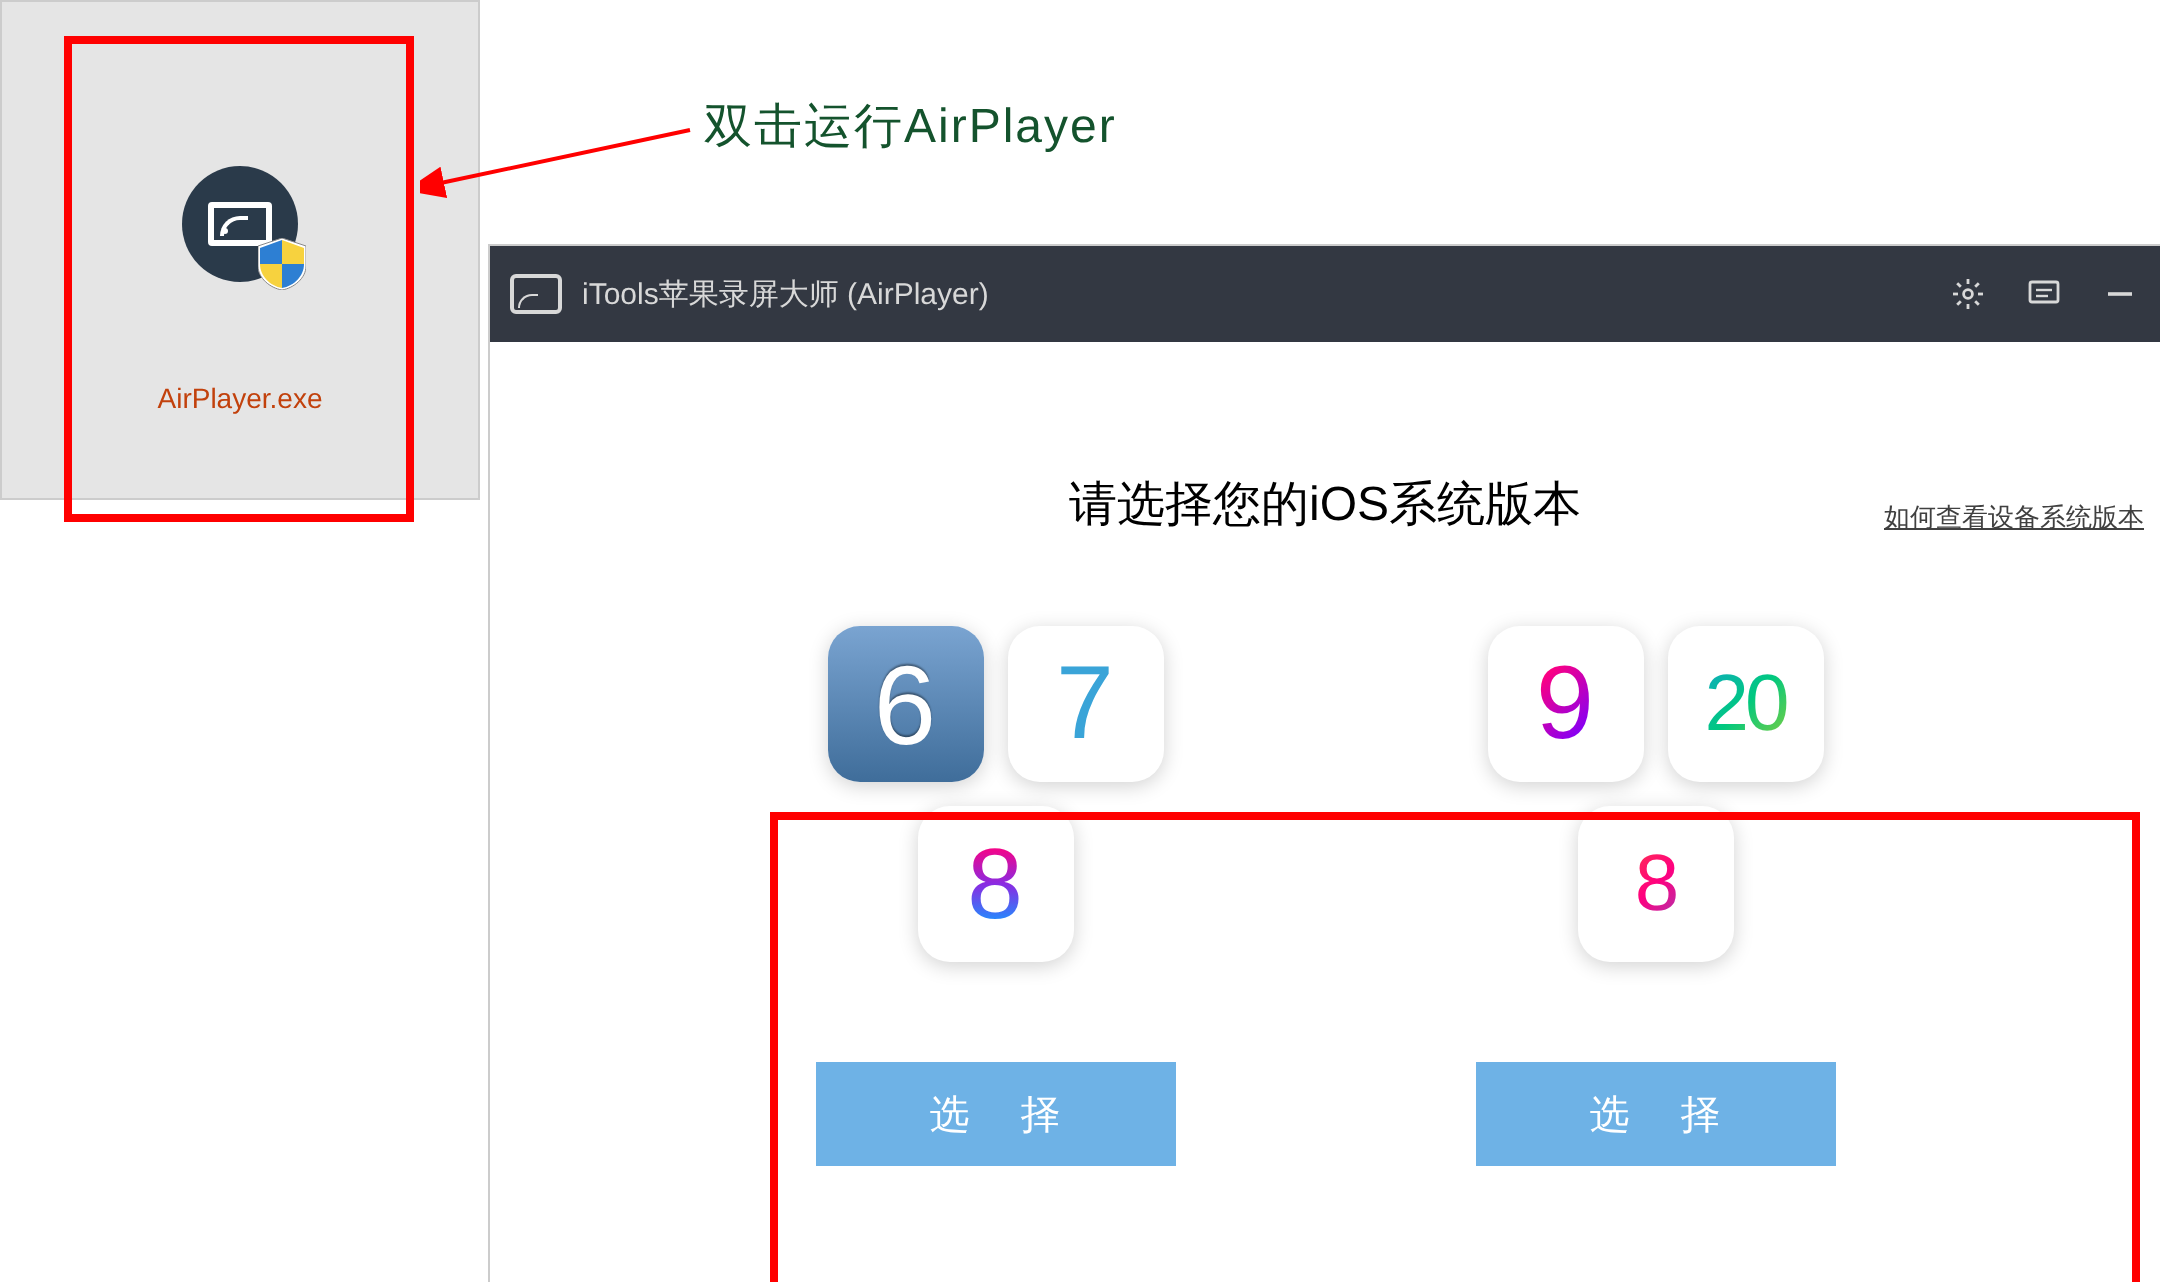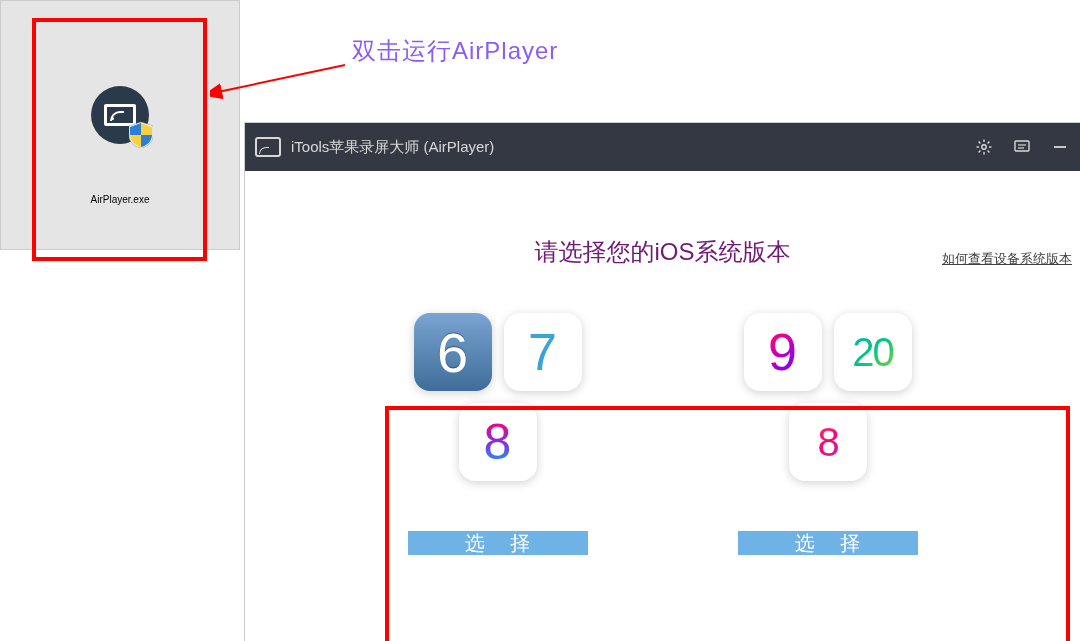--- a/index.html
+++ b/index.html
@@ -81,32 +81,32 @@
       border-radius: 50%;
     }
     .shield-badge {
       position: absolute;
       right: -4px;
       bottom: -4px;
       width: 24px;
       height: 26px;
     }
     .icon-label {
-      font-size: 10px;
-      color: #000000;
+      font-size: 14px;
+      color: #c2410c;
       margin-top: -10px;
     }
 
     
     .annotation-text {
       position: absolute;
       left: 352px;
-      top: 35px;
+      top: 47px;
       font-size: 24px;
-      color: #8b5cf6;
+      color: #14532d;
       font-weight: normal;
       letter-spacing: 1px;
       text-align: right;
     }
     .annotation-arrow {
       position: absolute;
       left: 210px;
       top: 62px;
       width: 140px;
       height: 50px;
@@ -180,21 +180,21 @@
       top: 14px;
       color: #404040;
       font-size: 13px;
       text-decoration: underline;
       cursor: pointer;
       font-family: Liberation Serif, serif;
     }
     .prompt {
       text-align: center;
       font-size: 24px;
-      color: #701a75;
+      color: #000000;
       margin-top: 65px;
     }
     .version-highlight {
       position: absolute;
       left: 140px;
       top: 170px;
       width: 685px;
       height: 335px;
       border: 4px solid #ff0000;
       pointer-events: none;
@@ -244,21 +244,21 @@
     }
     .version-tile.v8 {
       font-size: 50px;
     }
     .version-tile.ten, .version-tile.eleven, .version-tile.twelve {
       font-size: 40px;
       letter-spacing: -2px;
     }
     .select-btn {
       width: 180px;
-      height: 24px;
+      height: 52px;
       background: #6eb2e6;
       color: #fff;
       font-size: 20px;
       letter-spacing: 10px;
       padding-left: 10px;
       border: none;
       cursor: pointer;
       display: flex;
       align-items: center;
       justify-content: center;

